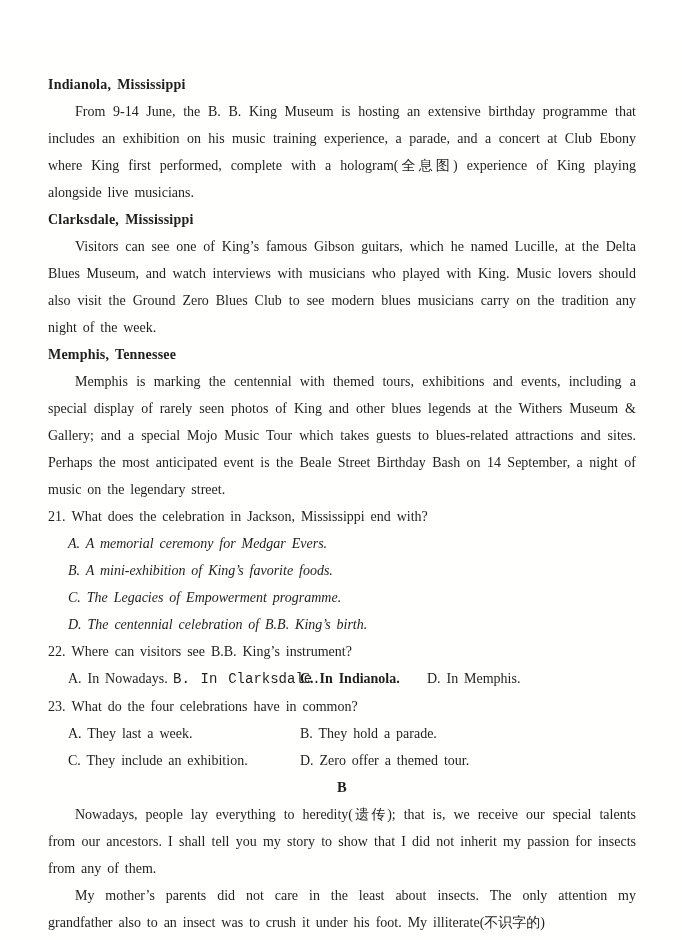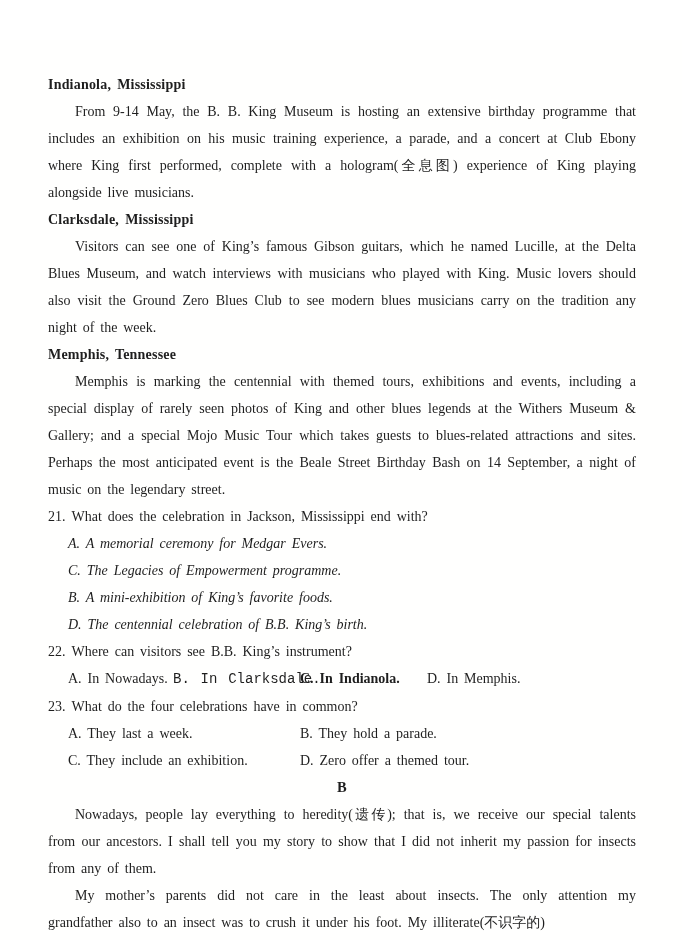--- a/index.html
+++ b/index.html
@@ -48,38 +48,38 @@
     color: #000000;
   }
 </style>
 </head>
 <body>
 
 <div class="page txt">
 
   <section>
     <h3 class="place-heading">Indianola, Mississippi</h3>
-    <p class="para">From 9-14 May, the B. B. King Museum is hosting an extensive birthday programme that includes an exhibition on his music training experience, a parade, and a concert at Club Ebony where King first performed, complete with a hologram(全息图) experience of King playing alongside live musicians.</p>
+    <p class="para">From 9-14 June, the B. B. King Museum is hosting an extensive birthday programme that includes an exhibition on his music training experience, a parade, and a concert at Club Ebony where King first performed, complete with a hologram(全息图) experience of King playing alongside live musicians.</p>
 
     <h3 class="place-heading">Clarksdale, Mississippi</h3>
     <p class="para">Visitors can see one of King’s famous Gibson guitars, which he named Lucille, at the Delta Blues Museum, and watch interviews with musicians who played with King. Music lovers should also visit the Ground Zero Blues Club to see modern blues musicians carry on the tradition any night of the week.</p>
 
     <h3 class="place-heading">Memphis, Tennessee</h3>
     <p class="para">Memphis is marking the centennial with themed tours, exhibitions and events, including a special display of rarely seen photos of King and other blues legends at the Withers Museum &amp; Gallery; and a special Mojo Music Tour which takes guests to blues-related attractions and sites. Perhaps the most anticipated event is the Beale Street Birthday Bash on 14 September, a night of music on the legendary street.</p>
   </section>
 
   <section>
 
     <div>
       <div class="q-stem">
         <span class="qnum">21.</span><span>What does the celebration in Jackson, Mississippi end with?</span>
       </div>
       <div class="opt">A. A memorial ceremony for Medgar Evers.</div>
+      <div class="opt">B. A mini-exhibition of King’s favorite foods.</div>
       <div class="opt">C. The Legacies of Empowerment programme.</div>
-      <div class="opt">B. A mini-exhibition of King’s favorite foods.</div>
       <div class="opt">D. The centennial celebration of B.B. King’s birth.</div>
     </div>
 
     <div>
       <div class="q-stem">
         <span class="qnum">22.</span><span>Where can visitors see B.B. King’s instrument?</span>
       </div>
       <div class="opt-row">
         <span class="o22 a">A. In Nowadays.</span><span class="o22 b">B. In Clarksdale.</span><span class="o22 c">C. In Indianola.</span><span class="o22 d">D. In Memphis.</span>
       </div>

